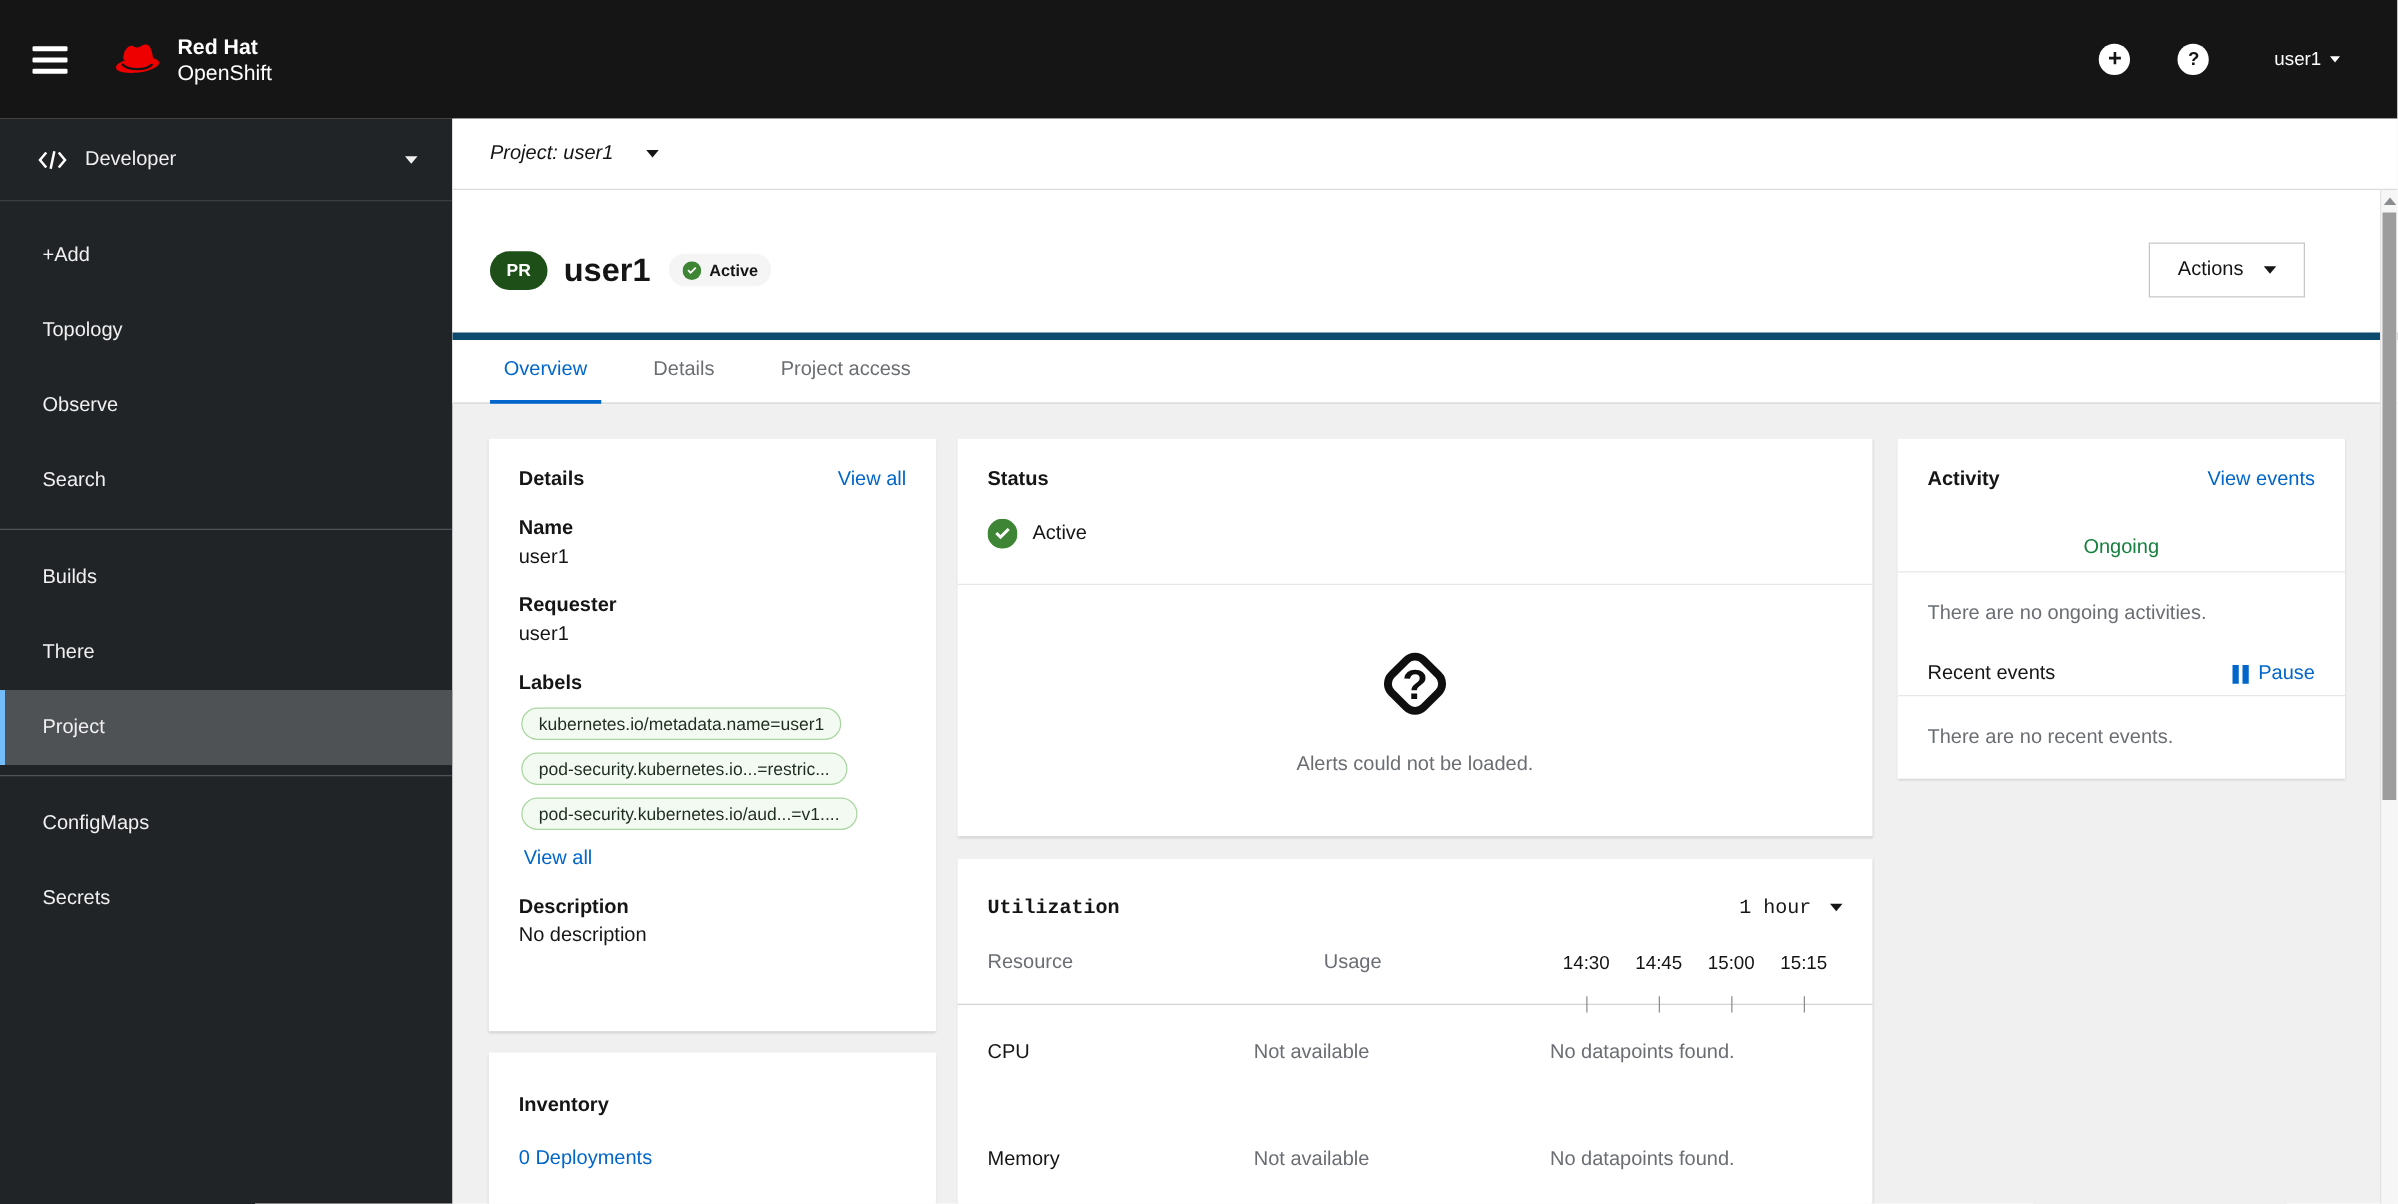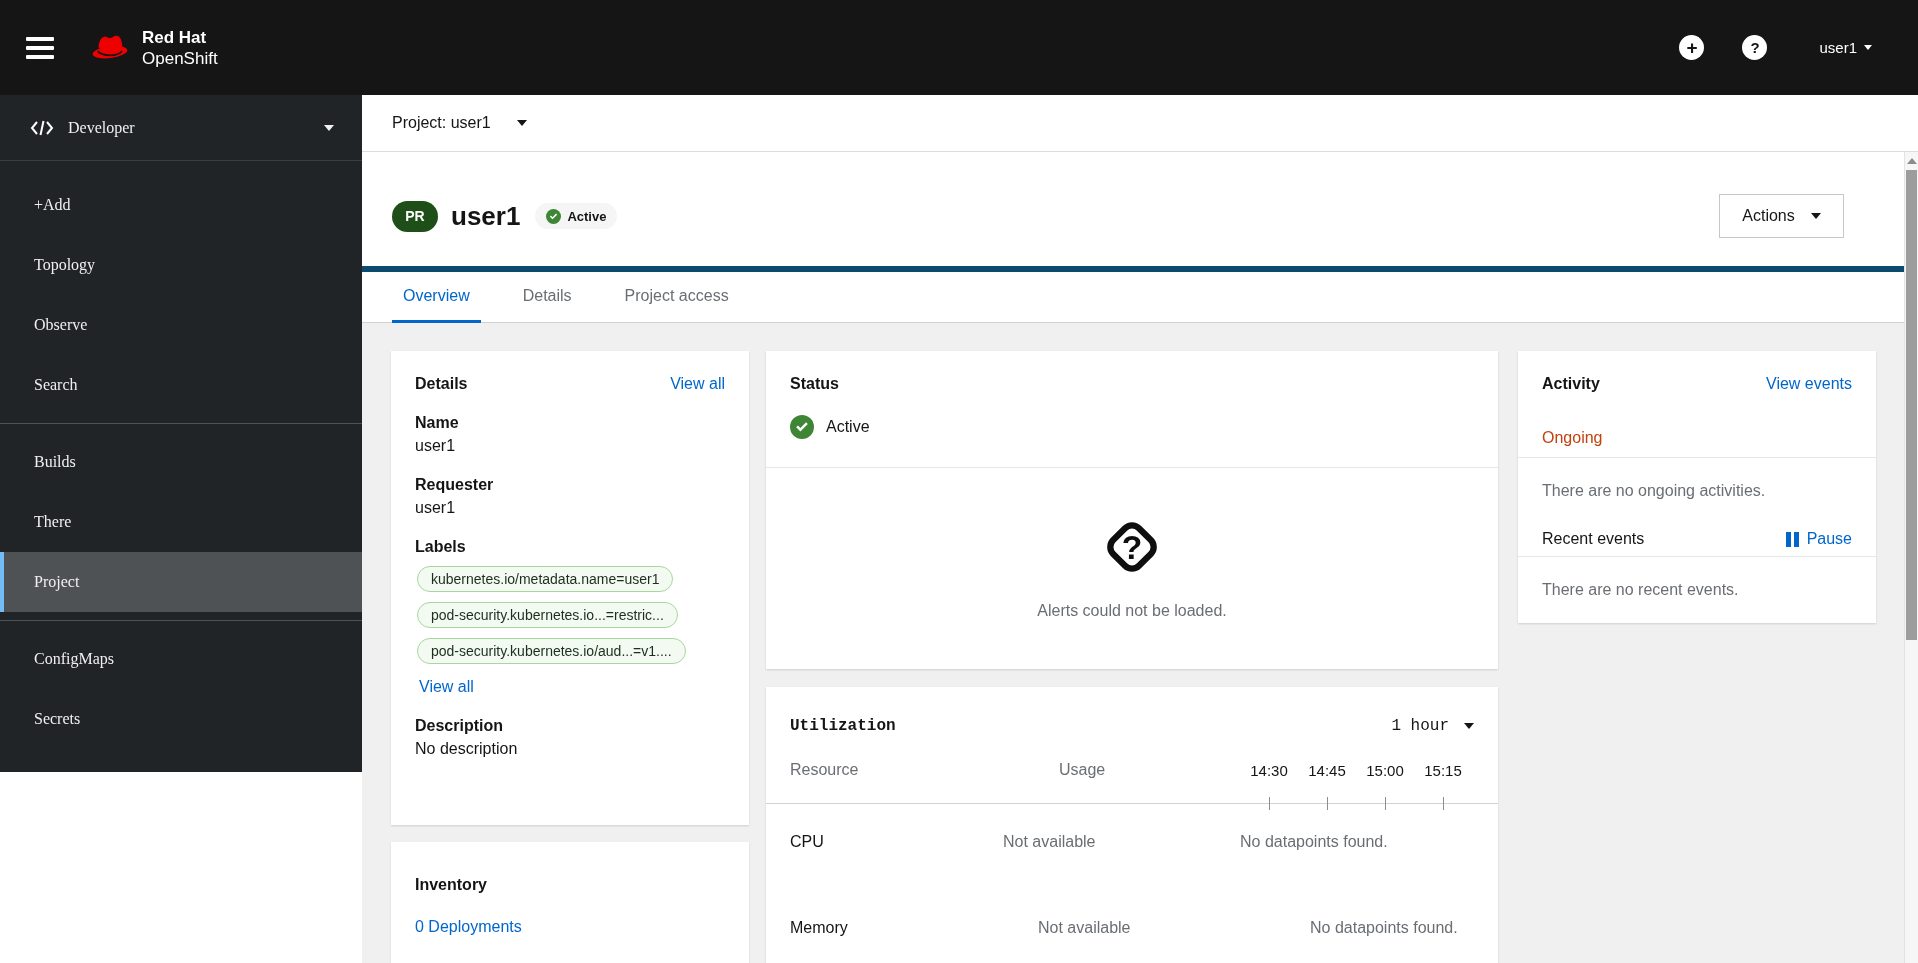--- a/index.html
+++ b/index.html
@@ -16,32 +16,32 @@
   .mast-right { margin-left:auto; display:flex; align-items:center; padding-right:46px; }
   .round-icon { width:25px; height:25px; border-radius:50%; background:#fff; color:#151515; display:flex; align-items:center; justify-content:center; font-weight:700; cursor:pointer; }
   .round-icon.plus { font-size:19px; line-height:1; }
   .round-icon.help { font-size:15px; }
   .mast-gap1 { width:38px; } .mast-gap2 { width:52px; }
   .user-chip { display:flex; align-items:center; gap:7px; color:#fff; font-size:15px; cursor:pointer; }
   .caret { width:0; height:0; border-left:5px solid transparent; border-right:5px solid transparent; border-top:6px solid currentColor; display:inline-block; }
   .caret.small { border-left-width:4px; border-right-width:4px; border-top-width:5px; }
 
   
-  .sidebar { position:absolute; top:95px; left:0; width:362px; height:677px; background:#212427; color:#f0f0f0;font-family:Liberation Serif, serif; }
+  .sidebar { position:absolute; top:95px; left:0; width:362px; height:868px; background:#212427; color:#f0f0f0; }
   .persp { height:66px; display:flex; align-items:center; padding:0 28px 0 30px; border-bottom:1px solid #3c3f42; cursor:pointer; }
   .persp-label { margin-left:14px; font-size:16px; }
   .persp .caret { margin-left:auto; color:#f0f0f0; }
   .navlist { padding-top:14px; }
   .nav-item { height:60px; display:flex; align-items:center; padding-left:30px; font-size:16px; color:#f0f0f0; cursor:pointer; border-left:4px solid transparent; }
   .nav-item.selected { background:#4f5255; border-left-color:#73bcf7; }
   .nav-divider { height:1px; background:#4d5258; margin:8px 0; }
 
   
   .main { position:absolute; top:95px; left:362px; width:1556px; height:868px; background:#f0f0f0; }
-  .project-bar { height:57px; background:#fff; border-bottom:1px solid #dcdcdc; display:flex; align-items:center; padding-left:30px; }
+  .project-bar { height:57px; background:#fff; border-bottom:1px solid #dcdcdc; display:flex; align-items:center; padding-left:30px;font-style:italic; }
   .project-bar .label { font-size:16px; color:#151515; cursor:pointer; }
   .project-bar .caret { margin-left:26px; color:#151515; cursor:pointer; }
 
   .title-row { height:114px; background:#fff; display:flex; align-items:center; padding:14px 74px 0 30px; }
   .res-badge { width:46px; height:31px; border-radius:16px; background:#1e4f18; color:#fff; font-size:14px; font-weight:700; display:flex; align-items:center; justify-content:center; }
   .page-title { font-size:26px; color:#151515; margin-left:13px; }
   .pill { margin-left:15px; height:26px; border-radius:13px; background:#f5f5f5; display:flex; align-items:center; gap:6px; padding:0 11px; }
   .pill .txt { font-size:13px; font-weight:700; color:#151515; }
   .btn { margin-left:auto; height:44px; min-width:125px; background:#fff; border:1px solid #c7c7c7; display:flex; align-items:center; justify-content:center; gap:16px; font-size:16px; color:#151515; cursor:pointer; }
   .btn .caret { color:#151515; }
@@ -88,28 +88,28 @@
   .util-card .card-head { padding-top:30px; align-items:center;font-family:Liberation Mono, monospace; }
   .dur { display:flex; align-items:center; gap:15px; font-size:16px; color:#151515; cursor:pointer; }
   .u-grid { display:grid; grid-template-columns:237px 228px 1fr; align-items:center; }
   .u-header { margin-top:26px; font-size:16px; }
   .u-header .c1 { padding-left:24px; color:#6a6e73; }
   .u-header .c2 { padding-left:56px; color:#6a6e73; }
   .times { display:flex; padding-left:9px; }
   .times span { width:58px; text-align:center; font-size:15px; color:#151515; }
   .u-ticks { position:relative; height:1px; background:#d2d2d2; margin-top:24px; }
   .u-ticks i { position:absolute; top:-6px; width:1px; height:13px; background:#8a8d90; }
-  .u-row1 { margin-top:29px; } .u-row2 { margin-top:68px;gap:35px; }
+  .u-row1 { margin-top:29px; } .u-row2 { margin-top:68px; }
   .u-row .c1 { padding-left:24px; font-size:16px; color:#151515; }
   .u-row .c2 { font-size:16px; color:#6a6e73; }
   .u-row .c3 { padding-left:9px; font-size:16px; color:#6a6e73; }
 
   
   .act-card { height:272px; }
-  .act-sub { display:flex; justify-content:flex-start; align-items:center; margin:36px 24px 0 24px; font-size:16px; color:#c2410c; }
+  .act-sub { display:flex; justify-content:center; align-items:center; margin:36px 24px 0 24px; font-size:16px; color:#15803d; }
   .act-sub.first { margin-top:36px; }
   .act-card .d1 { margin-top:10px; } .act-card .d2 { margin-top:8px; }
   .act-empty { margin:24px 24px 0; font-size:16px; color:#6a6e73; }
   .act-sub2 { display:flex; justify-content:space-between; align-items:center; margin:30px 24px 0; font-size:16px; color:#151515; }
   .pause-btn { display:flex; align-items:center; gap:8px; color:#0066cc; font-size:16px; cursor:pointer; }
   .pause-icon { display:flex; gap:3px; }
   .pause-icon i { width:5px; height:15px; background:#0066cc; }
 
   
   .scrollbar { position:absolute; top:57px; right:0; width:14px; height:811px; background:#f6f6f6; border-left:1px solid #e3e3e3; }

